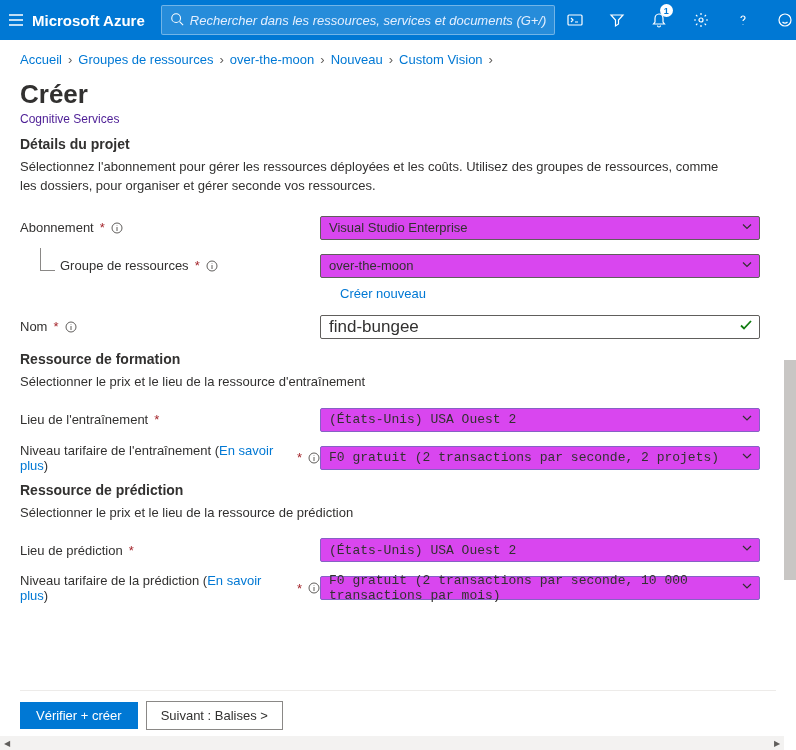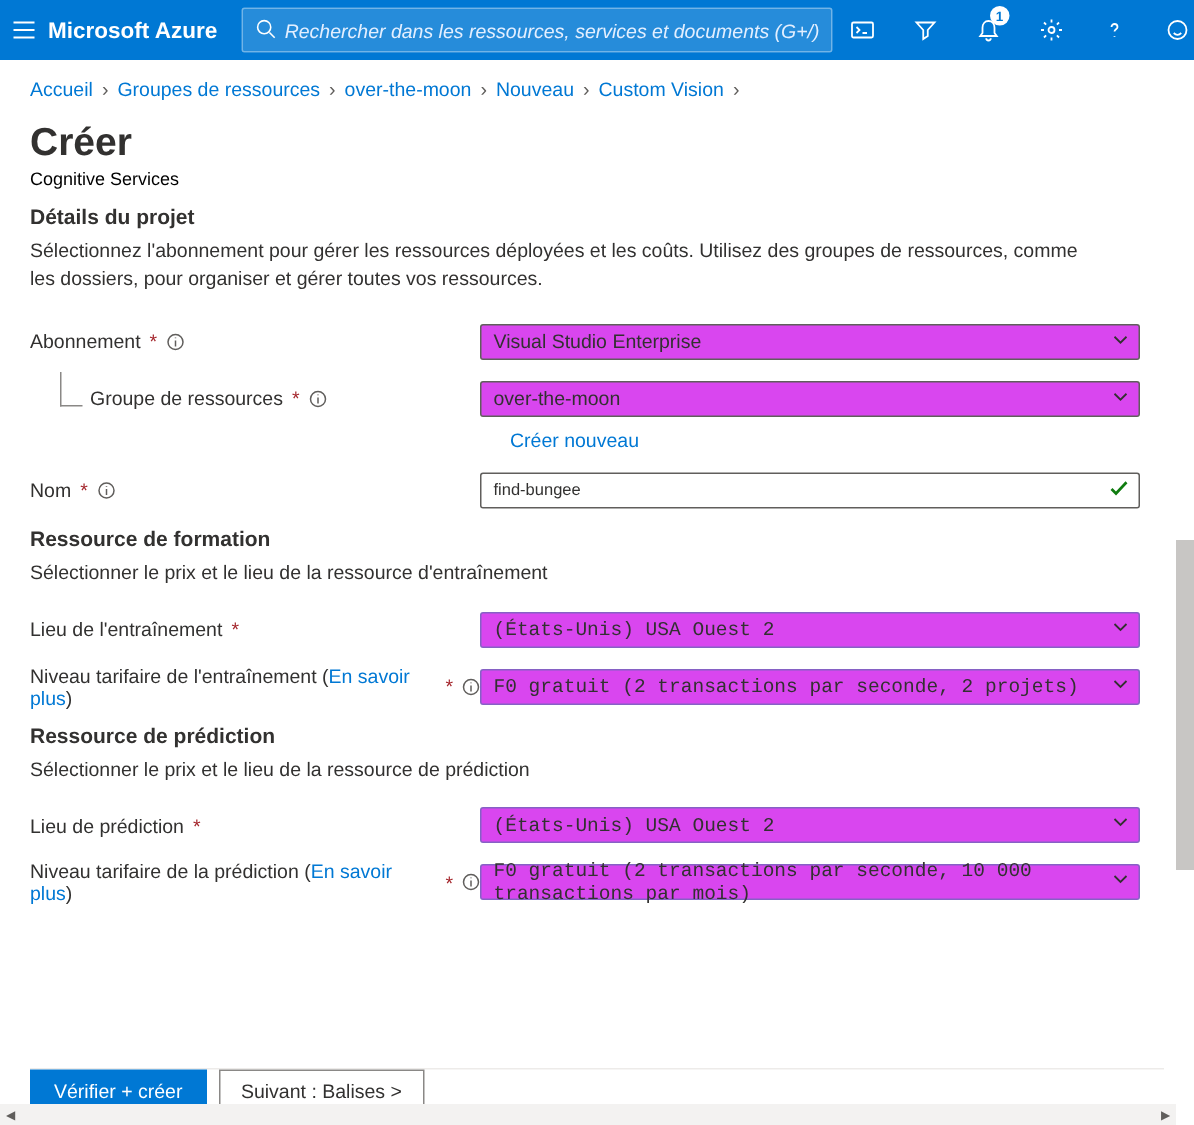--- a/index.html
+++ b/index.html
@@ -11,39 +11,39 @@
     .searchbox input { background: transparent; border: none; outline: none; color: #fff; width: 100%; font-size: 13px; font-style: italic; }
     .searchbox input::placeholder { color: #e3efff; font-style: italic; }
     .top-icons { margin-left: auto; display: flex; gap: 2px; }
     .top-icon { width: 40px; height: 40px; display: flex; align-items: center; justify-content: center; cursor: pointer; position: relative; }
     .badge { position: absolute; top: 4px; right: 6px; background: #fff; color: #0078d4; border-radius: 8px; font-size: 9px; min-width: 13px; height: 13px; display: flex; align-items: center; justify-content: center; font-weight: 600; }
     .content { padding: 12px 20px; }
     .breadcrumb { display: flex; align-items: center; gap: 6px; font-size: 13px; margin-bottom: 12px; }
     .breadcrumb a { color: #0078d4; text-decoration: none; cursor: pointer; }
     .bc-sep { color: #605e5c; }
     h1 { font-size: 26px; font-weight: 700; margin-bottom: 2px; }
-    .subtitle { font-size: 12px; color: #000000; margin-bottom: 10px; }
+    .subtitle { font-size: 12px; color: #4c1d95; margin-bottom: 10px; }
     .section-heading { font-size: 14px; font-weight: 600; margin-top: 8px; margin-bottom: 6px; }
     .section-desc { font-size: 13px; color: #323130; line-height: 1.45; margin-bottom: 16px; max-width: 700px; }
     .form-row { display: flex; align-items: center; min-height: 32px; margin-bottom: 6px; }
     .form-label { width: 300px; flex-shrink: 0; font-size: 13px; display: flex; align-items: center; gap: 6px; }
     .form-label.indent { padding-left: 40px; position: relative; }
     .form-label.indent::before { content: ""; position: absolute; left: 20px; top: -10px; width: 14px; height: 22px; border-left: 1px solid #8a8886; border-bottom: 1px solid #8a8886; }
     .req { color: #a4262c; }
     .info-icon { width: 12px; height: 12px; display: inline-flex; align-items: center; justify-content: center; }
     .link { color: #0078d4; cursor: pointer; text-decoration: none; }
     .select-wrap { flex: 1; max-width: 440px; position: relative; }
     .select { width: 100%; height: 24px; border: 1px solid #605e5c; border-radius: 2px; padding: 2px 26px 2px 8px; font-size: 13px; background: #d946ef; cursor: pointer; display: flex; align-items: center; position: relative; }
     .select.purple { border-color: #8661c5; font-family: Liberation Mono, monospace; }
     .select .chev { position: absolute; right: 6px; top: 50%; transform: translateY(-50%); }
-    .text-input { width: 100%; height: 24px; border: 1px solid #605e5c; border-radius: 2px; padding: 2px 26px 2px 8px; font-size: 11px; background: #fff; display: flex; align-items: center; position: relative; }
+    .text-input { width: 100%; height: 24px; border: 1px solid #605e5c; border-radius: 2px; padding: 2px 26px 2px 8px; font-size: 17px; background: #fff; display: flex; align-items: center; position: relative; }
     .check-icon { position: absolute; right: 6px; top: 50%; transform: translateY(-50%); color: #107c10; }
     .sublink-row { margin-left: 320px; margin-top: -2px; margin-bottom: 10px; font-size: 13px; }
     .section-block { margin-top: 7px; }
-    .footer-bar { position: absolute; bottom: 8px; left: 20px; right: 20px; border-top: 1px solid #edebe9; display: flex; gap: 8px; }
+    .footer-bar { position: absolute; bottom: 20px; left: 20px; right: 20px; border-top: 1px solid #edebe9; padding-top: 10px; display: flex; gap: 8px; align-items: center; }
     .btn-primary { background: #0078d4; color: #fff; border: none; padding: 6px 16px; font-size: 13px; cursor: pointer; }
     .btn-secondary { background: #fff; color: #323130; border: 1px solid #8a8886; padding: 6px 14px; font-size: 13px; cursor: pointer; }
     .scroll-h { position: absolute; bottom: 0; left: 0; right: 12px; height: 14px; background: #f3f2f1; display: flex; align-items: center; }
     .scroll-h .arrow { width: 14px; height: 14px; display: flex; align-items: center; justify-content: center; color: #605e5c; font-size: 8px; cursor: pointer; }
     .scroll-v { position: absolute; top: 360px; right: 0; width: 12px; height: 220px; background: #f3f2f1; }
     .scroll-v .thumb { width: 100%; height: 100%; background: #c8c6c4; }
   </style>
 </head>
 <body>
 
@@ -112,21 +112,21 @@
     <a>Nouveau</a>
     <span class="bc-sep">›</span>
     <a>Custom Vision</a>
     <span class="bc-sep">›</span>
   </div>
 
   <h1>Créer</h1>
   <div class="subtitle">Cognitive Services</div>
 
   <div class="section-heading">Détails du projet</div>
-  <div class="section-desc">Sélectionnez l'abonnement pour gérer les ressources déployées et les coûts. Utilisez des groupes de ressources, comme les dossiers, pour organiser et gérer toutes vos ressources.</div>
+  <div class="section-desc">Sélectionnez l'abonnement pour gérer les ressources déployées et les coûts. Utilisez des groupes de ressources, comme les dossiers, pour organiser et gérer seconde vos ressources.</div>
 
   <div class="form-row">
     <div class="form-label">
       <span>Abonnement</span>
       <span class="req">*</span>
       <span class="info-icon">
           <svg width="12" height="12" viewBox="0 0 12 12" fill="none" stroke="#605e5c" stroke-width="1">
             <circle cx="6" cy="6" r="5"></circle>
             <path d="M6 5v4M6 3v.5"></path>
           </svg>

